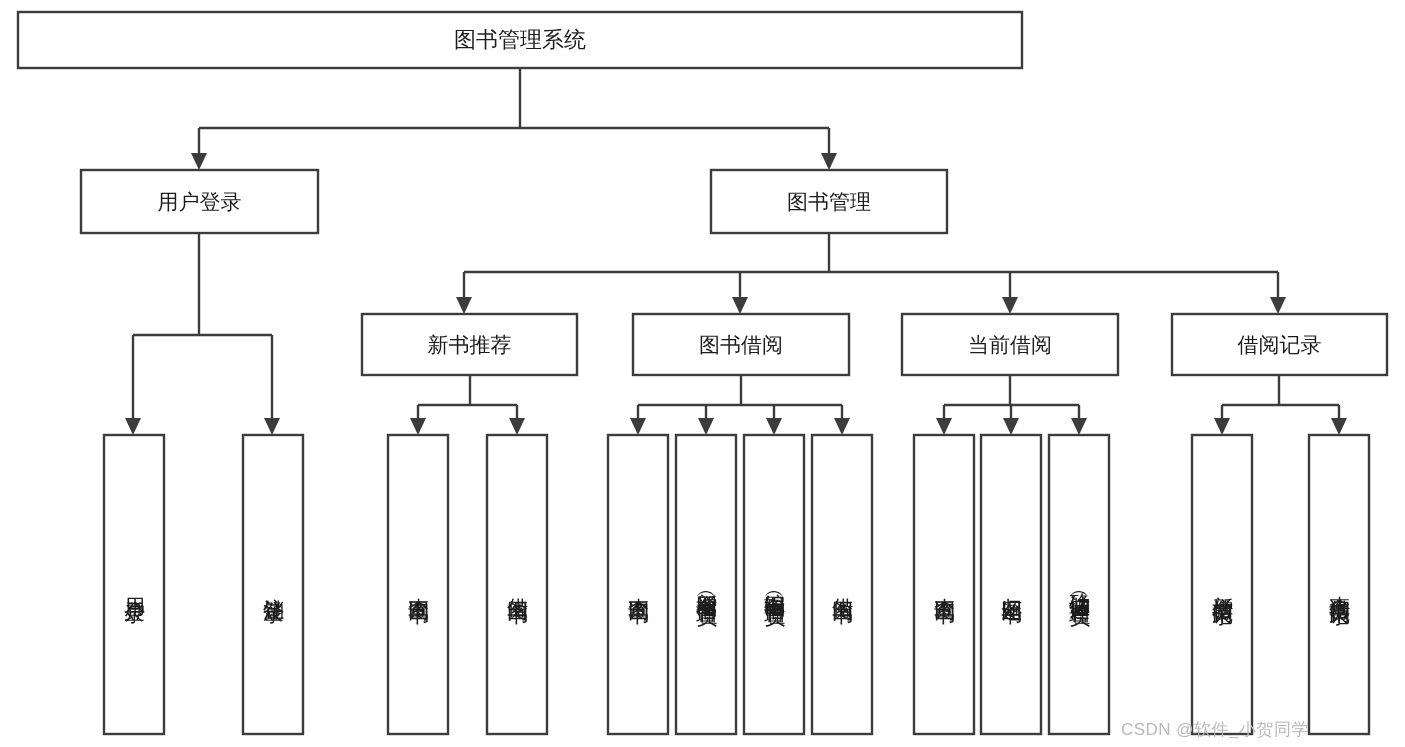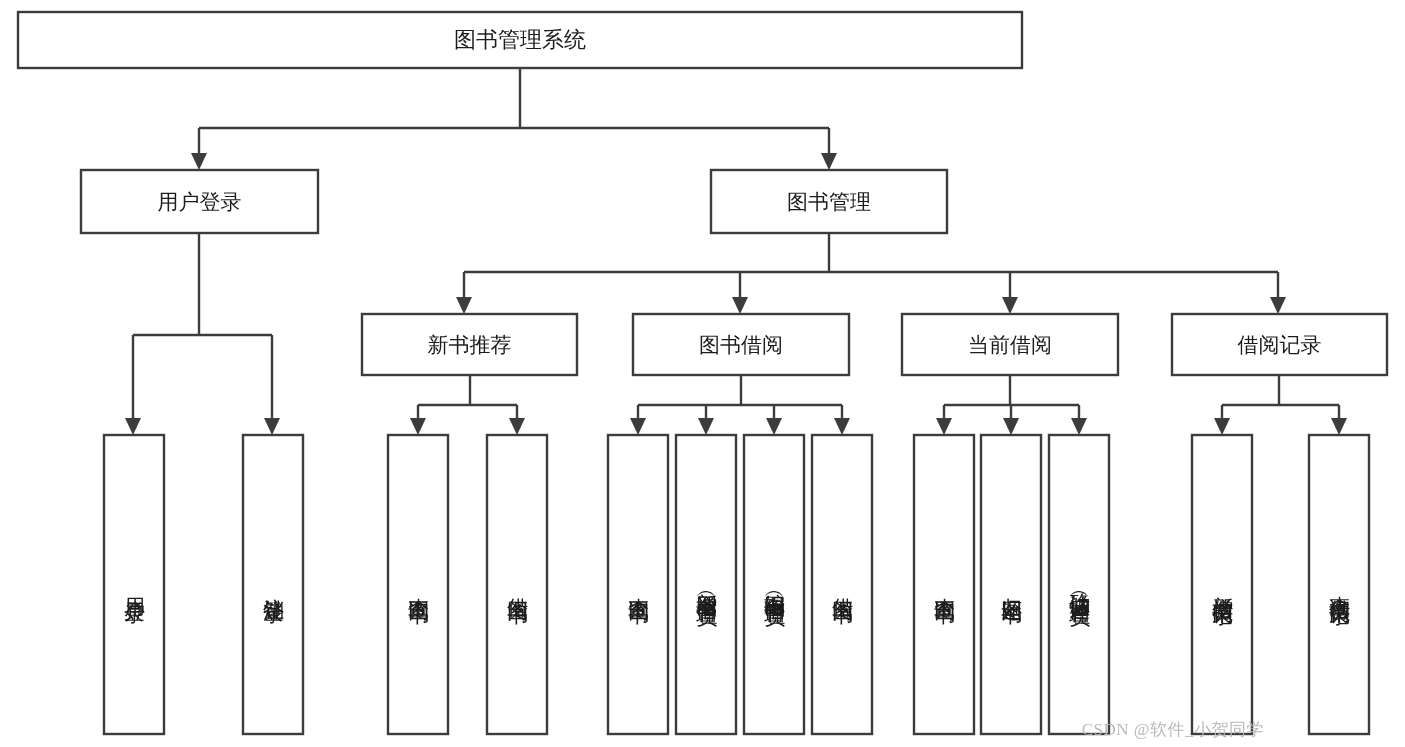--- a/index.html
+++ b/index.html
@@ -12,20 +12,21 @@
     width: 1405px;
     height: 747px;
     font-family: "DejaVu Sans", "Liberation Sans", sans-serif;
     overflow: hidden;
   }
   #diagram-root {
     position: relative;
     width: 1276px;
     height: 747px;
     background: #ffffff;
+    padding-left: 45px;
   }
   svg.diagram-canvas {
     position: absolute;
     left: 0;
     top: 0;
     width: 1405px;
     height: 747px;
     display: block;
   }
   .node-box {
@@ -68,21 +69,21 @@
     color: #1c1c1c;
     letter-spacing: 2px;
     white-space: nowrap;
     text-align: center;
     pointer-events: none;
   }
   .watermark {
     position: absolute;
     right: 12px;
     bottom: 6px;
-    font-family: Liberation Serif, serif;
+    font-family: Liberation Sans, sans-serif;
     font-size: 17px;
     color: #b9b9b9;
     letter-spacing: 0.5px;
     white-space: nowrap;
     pointer-events: none;
   }
 </style>
 </head>
 <body>
 

